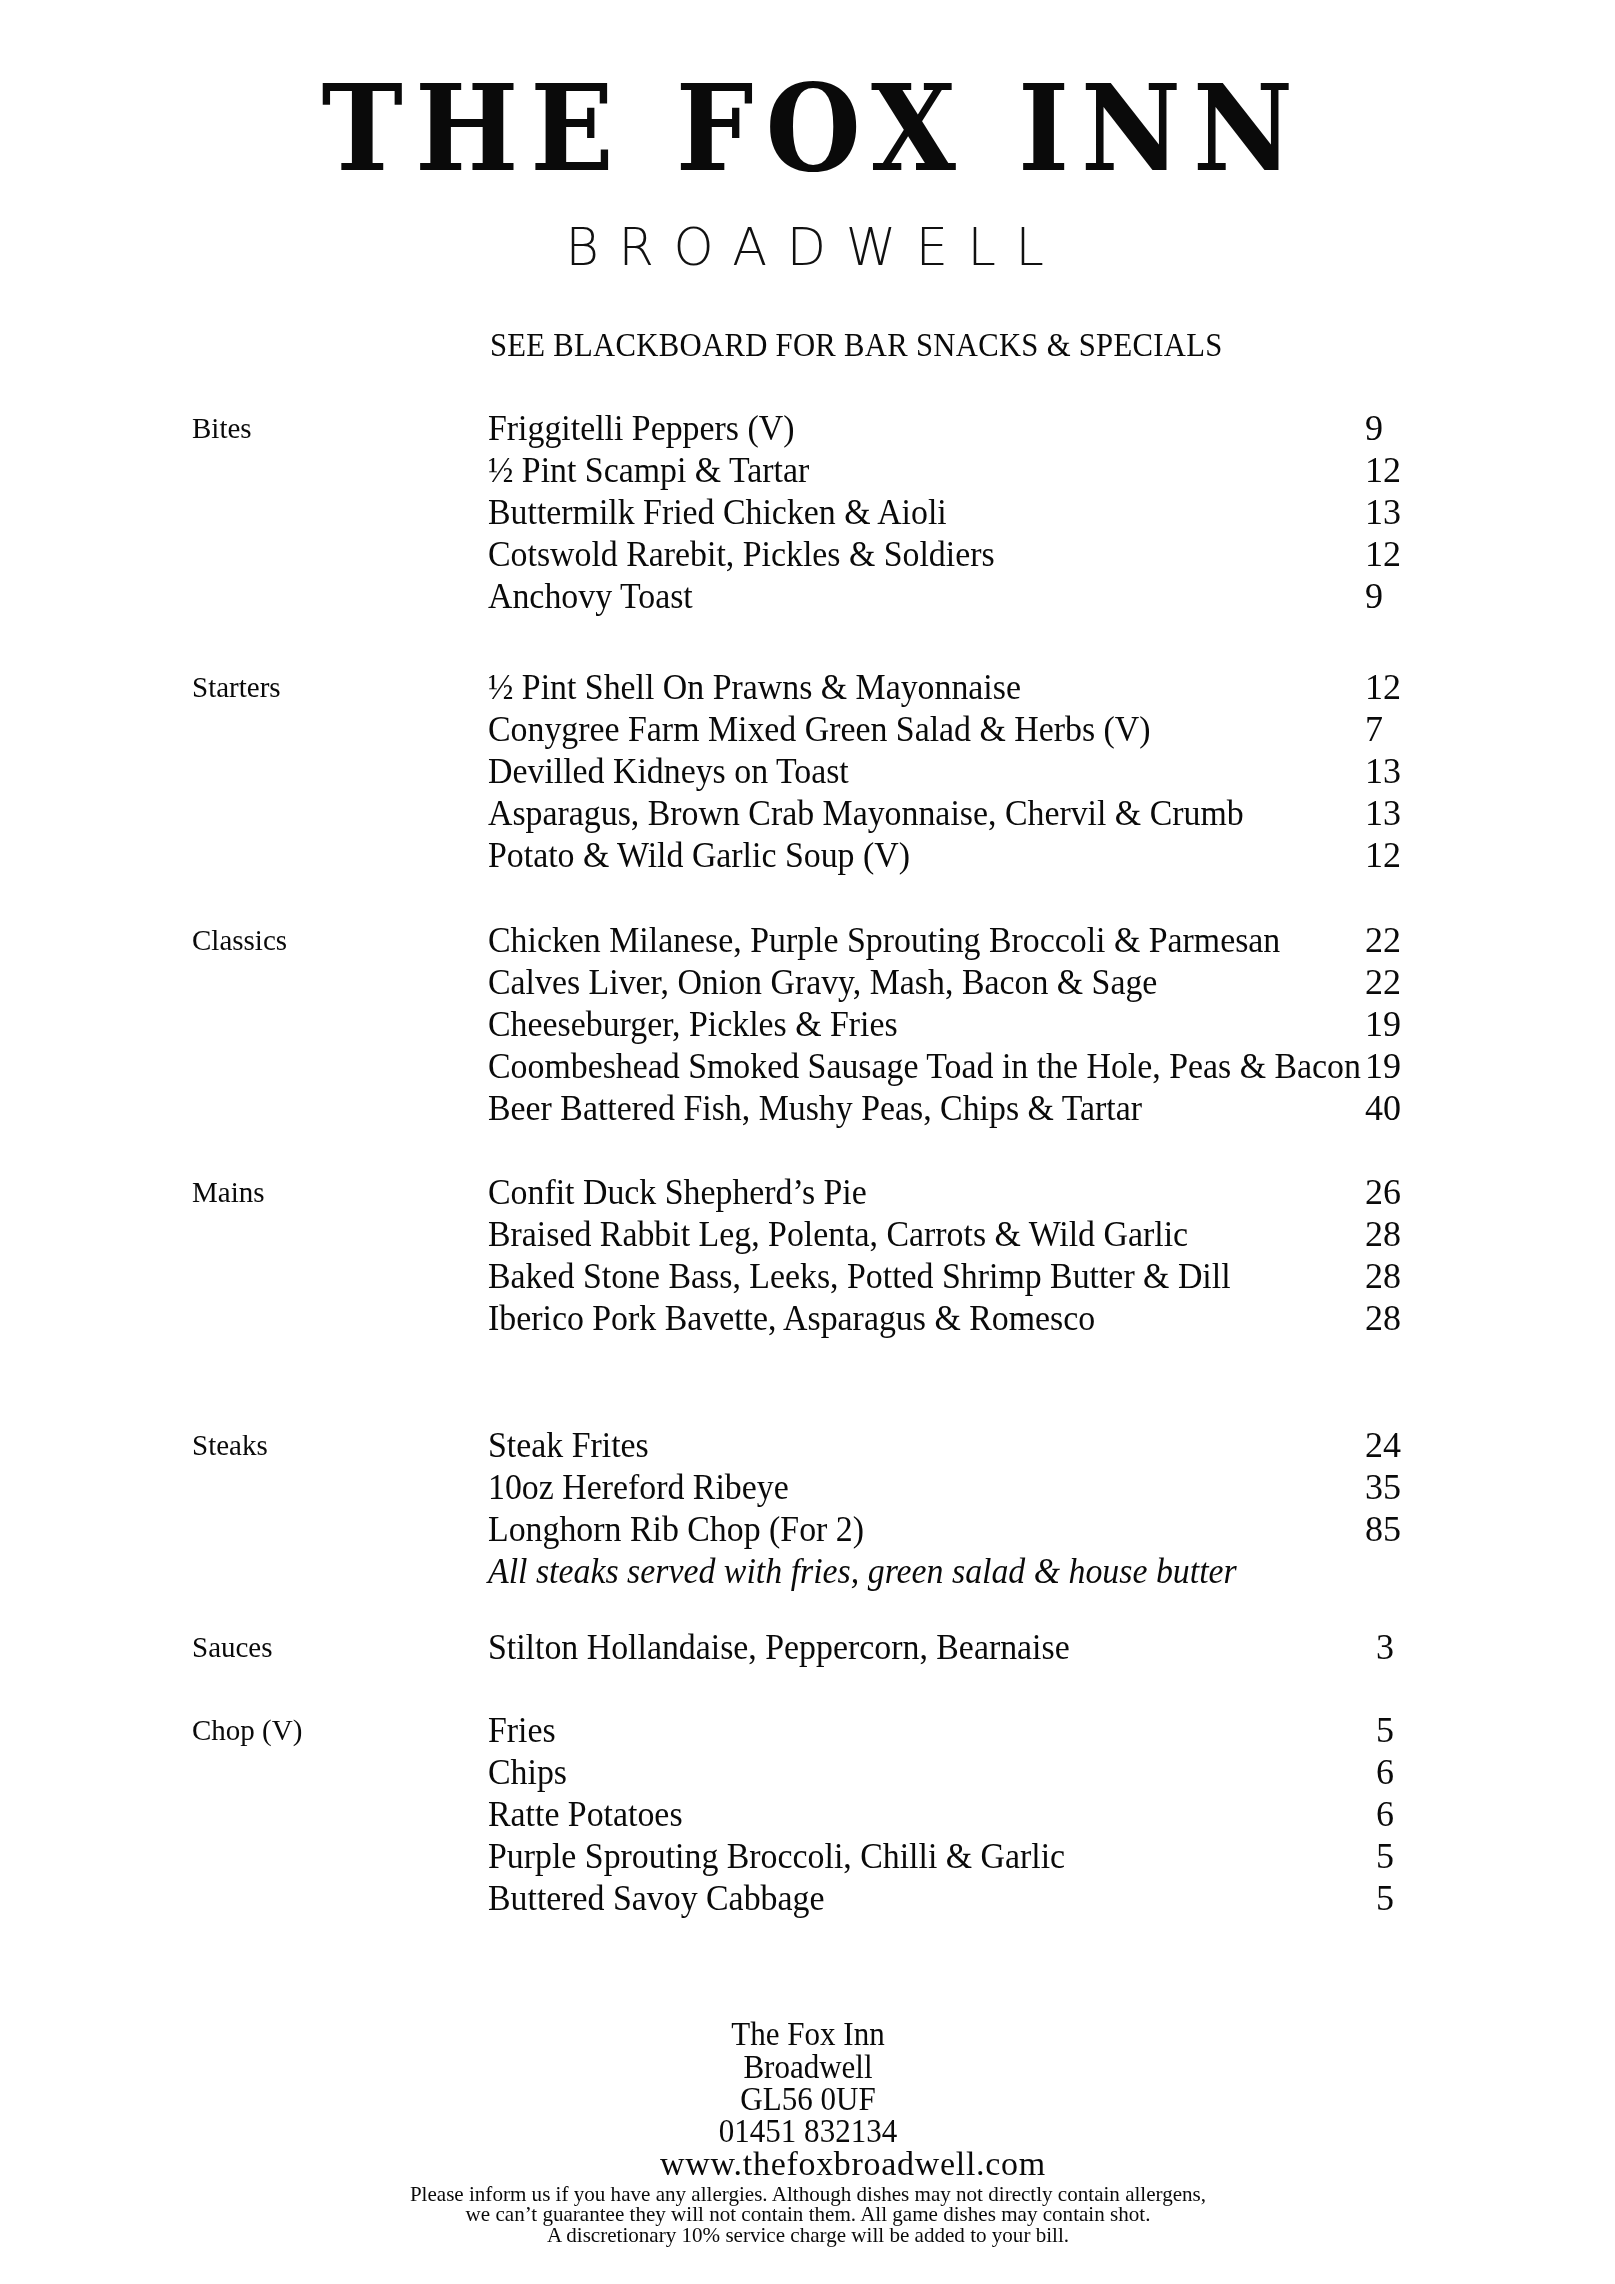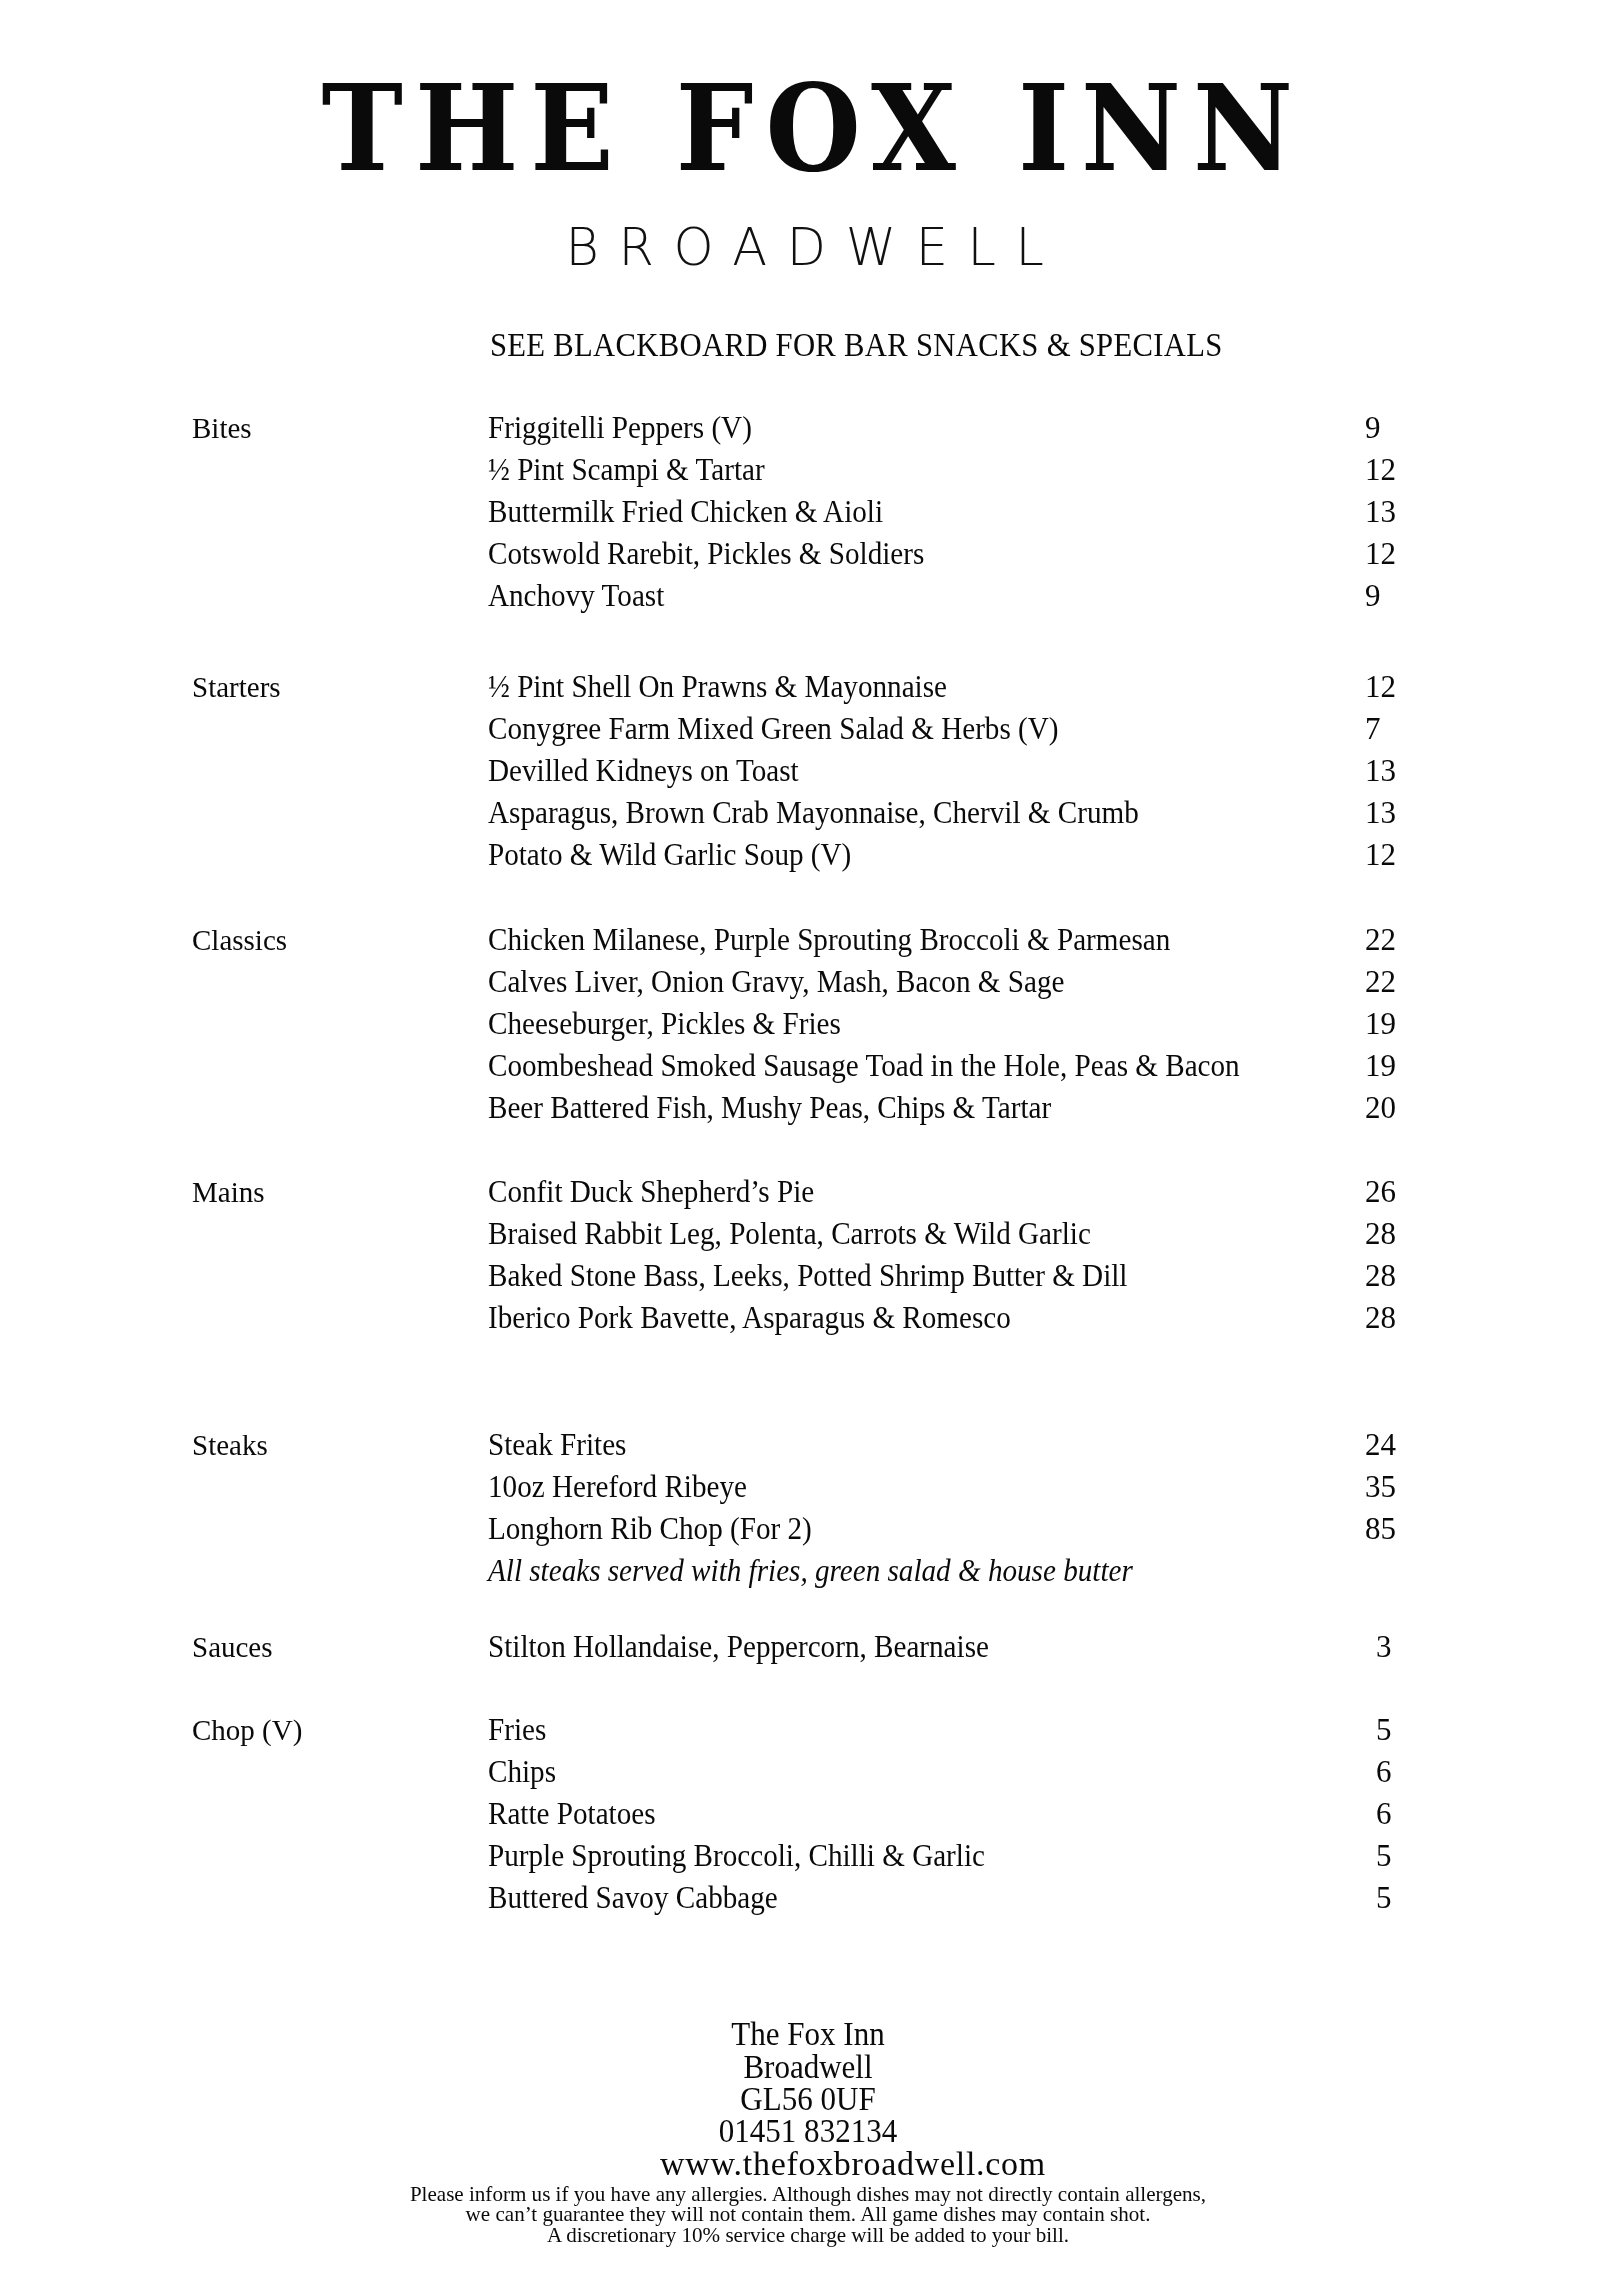--- a/index.html
+++ b/index.html
@@ -60,21 +60,21 @@
     }
     .items {
       position: absolute;
       left: 488px; top: 0;
       width: 945px;
     }
     .row {
       position: relative;
       height: 42px;
       line-height: 42px;
-      font-size: 31px;
+      font-size: 36px;
     }
     .row .name {
       position: absolute; left: 0; top: 0;
       white-space: nowrap;
       transform: scaleX(0.94);
       transform-origin: 0 0;
     }
     .row .price {
       position: absolute; left: 877px; top: 0;
       white-space: nowrap;
@@ -180,21 +180,21 @@
     <div class="row">
         <span class="name">Cheeseburger, Pickles &amp; Fries</span>
         <span class="price">19</span>
       </div>
     <div class="row">
         <span class="name">Coombeshead Smoked Sausage Toad in the Hole, Peas &amp; Bacon</span>
         <span class="price">19</span>
       </div>
     <div class="row">
         <span class="name">Beer Battered Fish, Mushy Peas, Chips &amp; Tartar</span>
-        <span class="price">20</span>
+        <span class="price">40</span>
       </div>
   </div>
 </div>
 
 <div class="section" style="top:1171px;">
   <div class="cat">Mains</div>
   <div class="items">
     <div class="row">
         <span class="name">Confit Duck Shepherd’s Pie</span>
         <span class="price">26</span>

